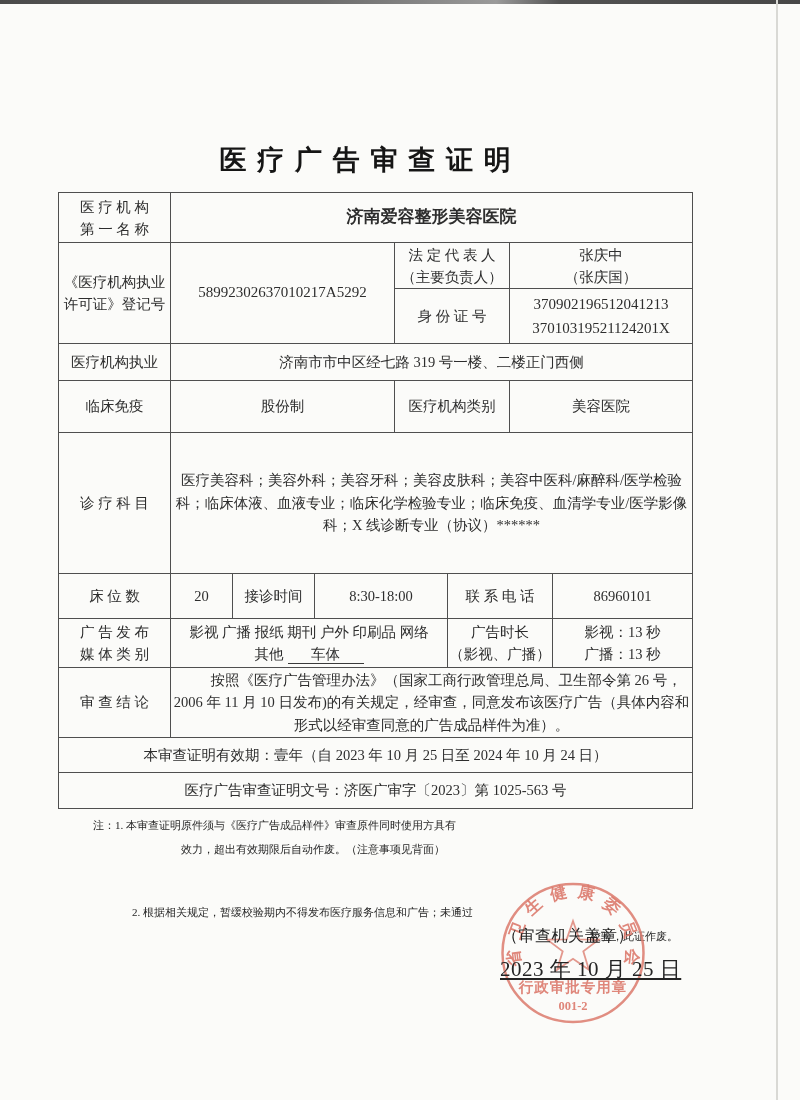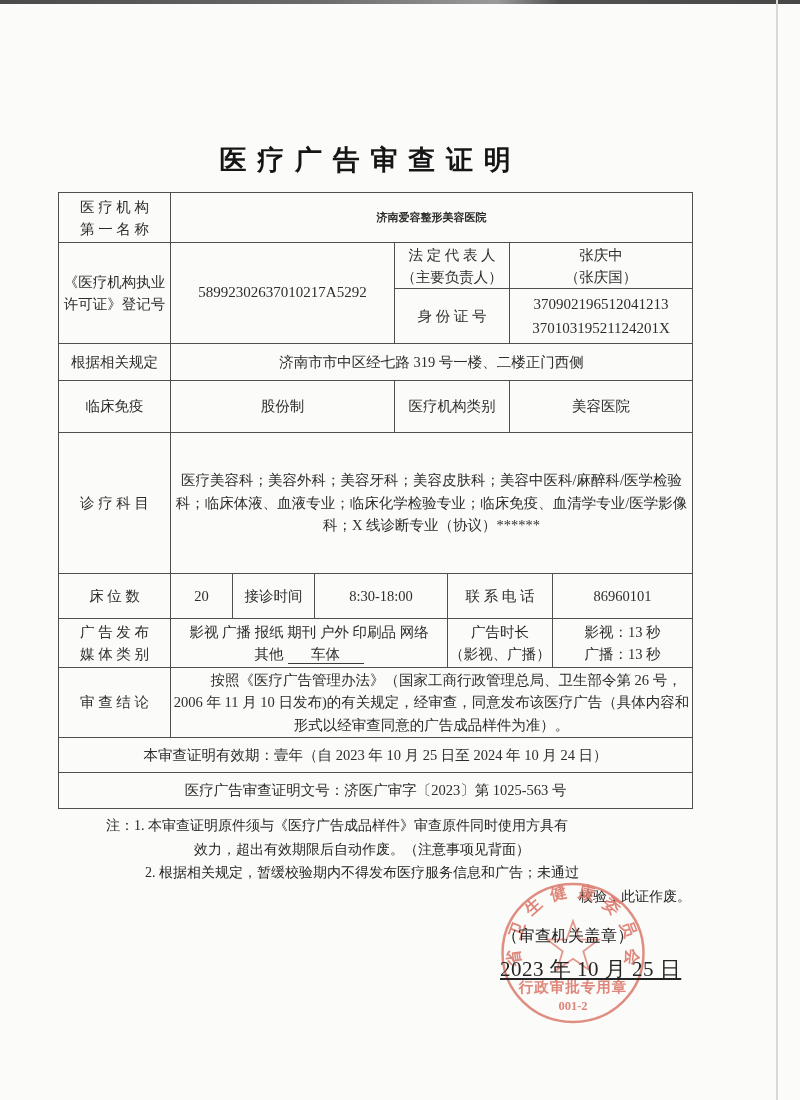--- a/index.html
+++ b/index.html
@@ -43,25 +43,25 @@
   td.conclusion-cell { padding:4px 12px 6px 14px; text-align:left; text-indent:2em; line-height:23px;margin-left:37px; }
   td.fullrow-cell { text-align:left; padding-left:14px; font-size:15.5px; }
   td.media-cell { text-align:left; padding-left:10px; line-height:22px;border-radius:10px; }
   .two-line { line-height:22px; }
   .underline-fill {
     display:inline-block; width:76px; margin-left:4px;
     border-bottom:1.5px solid #3a3a3a;
     text-align:center; line-height:18px;
   }
   .notes {
-    position:absolute; left:106px; top:814px; width:585px;
-    font-size:14px; line-height:23.5px; color:#262626;
+    position:absolute; left:93px; top:814px; width:585px;
+    font-size:11px; line-height:23.5px; color:#262626;
   }
   .nl2 { margin-left:88px; }
-  .nl3 { margin-left:39px; }
+  .nl3 { margin-left:39px;margin-top:40px; }
   .nl4 { margin-left:63px;text-align:right; }
   .seal-svg { position:absolute; left:498px; top:880px; }
   .seal-caption {
     position:absolute; left:502px; top:926px;
     font-size:16px; letter-spacing:0.5px; color:#242424;
   }
   .seal-date {
     position:absolute; left:500px; top:955px;
     font-size:21px; letter-spacing:0.5px; color:#242424;text-decoration:underline;
   }
@@ -89,21 +89,21 @@
     </colgroup>
 
     <tbody>
         <tr>
       <td class="h50">
         <div class="two-line">
           <div>医 疗 机 构</div>
           <div>第 一 名 称</div>
         </div>
       </td>
-      <td colspan="7" class="h50" style="font-weight:bold;font-size:11px;">济南爱容整形美容医院</td>
+      <td colspan="7" class="h50" style="font-weight:bold;font-size:17px;">济南爱容整形美容医院</td>
     </tr>
 
     <tr>
       <td rowspan="2">
         <div class="two-line">
           <div>《医疗机构执业</div>
           <div>许可证》登记号</div>
         </div>
       </td>
       <td rowspan="2" colspan="3" style="font-size:15px;">58992302637010217A5292</td>
@@ -125,21 +125,21 @@
       <td colspan="2" class="h55">身 份 证 号</td>
       <td colspan="2" class="h55" style="font-size:15px;">
         <div class="two-line" style="line-height:24px;">
           <div>370902196512041213</div>
           <div>37010319521124201X</div>
         </div>
       </td>
     </tr>
 
     <tr>
-      <td class="h37">根据相关规定</td>
+      <td class="h37">医疗机构执业</td>
       <td colspan="7" class="h37">济南市市中区经七路 319 号一楼、二楼正门西侧</td>
     </tr>
 
     <tr>
       <td class="h52">临床免疫</td>
       <td colspan="3" class="h52">股份制</td>
       <td colspan="2" class="h52">医疗机构类别</td>
       <td colspan="2" class="h52">美容医院</td>
     </tr>
 

